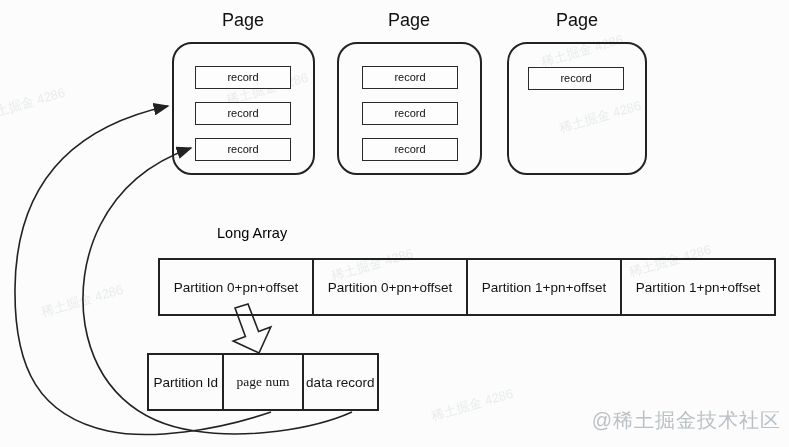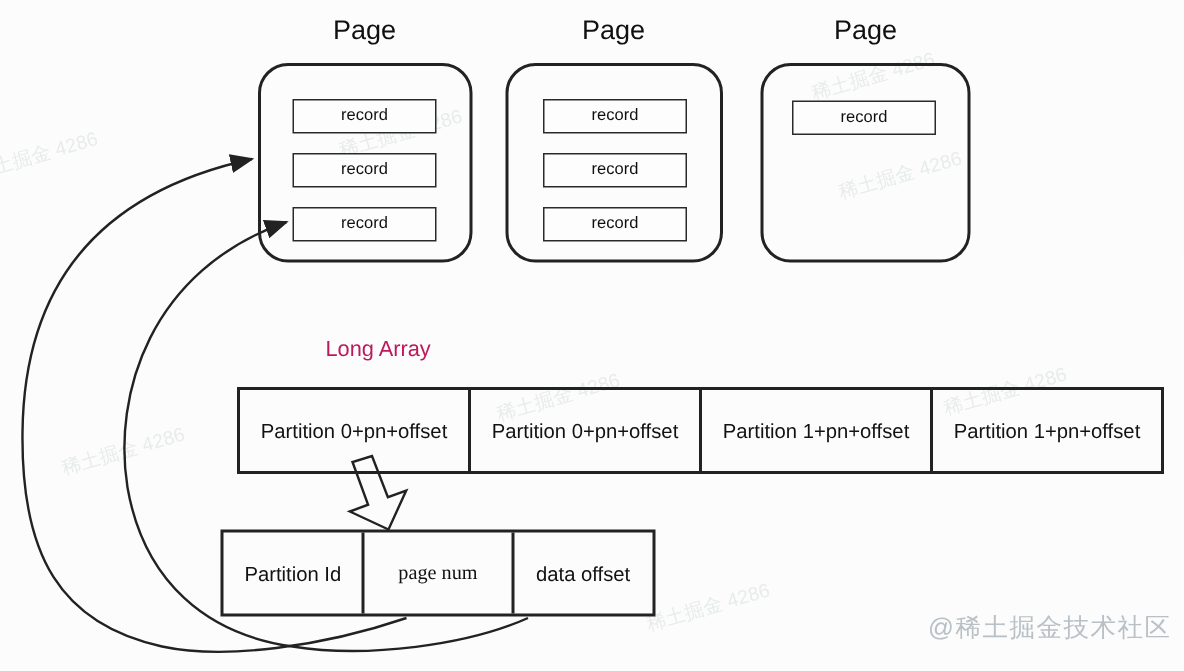--- a/index.html
+++ b/index.html
@@ -10,42 +10,42 @@
   .wm{
     position:absolute;font-size:13px;color:#6d8089;opacity:.13;
     transform:rotate(-16deg);white-space:nowrap;pointer-events:none;
   }
   .page-label{position:absolute;width:120px;text-align:center;font-size:18px;color:#101010;}
   .page{position:absolute;border:2px solid #222;border-radius:20px;background:transparent;}
   .record{
     position:absolute;width:94px;height:21px;border:1.5px solid #2a2a2a;background:#fdfdfd;
     text-align:center;font-size:11px;line-height:21px;color:#101010;
   }
-  .array-label{position:absolute;font-size:14.5px;color:#be185d;}
+  .array-label{position:absolute;font-size:14.5px;color:#000000;}
   .larr{
     position:absolute;left:158px;top:258px;width:618px;height:58px;
     display:flex;border:2px solid #222;box-sizing:border-box;background:transparent;
   }
   .larr .cell{
     flex:1;border-left:2px solid #222;display:flex;align-items:center;justify-content:center;
     font-size:13.5px;white-space:nowrap;
   }
   .larr .cell:first-child{border-left:none;}
   .entry{
-    position:absolute;left:147px;top:353px;width:290px;height:58px;
+    position:absolute;left:147px;top:353px;width:232px;height:58px;
     display:flex;border:2px solid #222;box-sizing:border-box;background:transparent;
   }
   .entry .cell{
     flex:1;border-left:2px solid #222;display:flex;align-items:center;justify-content:center;
     font-size:13.5px;white-space:nowrap;
   }
   .entry .cell:first-child{border-left:none;}
   .entry .cell.mid{flex:1.05;font-family:Liberation Serif, serif;}
   .arrows{position:absolute;left:0;top:0;pointer-events:none;}
-  .credit{position:absolute;right:8px;top:407px;font-size:17px;color:#b9c0c6;letter-spacing:1px;}
+  .credit{position:absolute;right:8px;top:407px;font-size:20px;color:#b9c0c6;letter-spacing:1px;}
 </style>
 </head>
 <body>
 
 <div class="stage">
 
   <div class="wm" style="left:-18px;top:95px">稀土掘金 4286</div>
   <div class="wm" style="left:225px;top:80px">稀土掘金 4286</div>
   <div class="wm" style="left:540px;top:42px">稀土掘金 4286</div>
   <div class="wm" style="left:558px;top:108px">稀土掘金 4286</div>
@@ -78,21 +78,21 @@
   <div class="larr">
     <div class="cell">Partition 0+pn+offset</div>
     <div class="cell">Partition 0+pn+offset</div>
     <div class="cell">Partition 1+pn+offset</div>
     <div class="cell">Partition 1+pn+offset</div>
   </div>
 
   <div class="entry">
     <div class="cell">Partition Id</div>
     <div class="cell mid">page num</div>
-    <div class="cell">data offset</div>
+    <div class="cell">data record</div>
   </div>
 
   <svg class="arrows" width="789" height="447" viewBox="0 0 789 447">
     <defs>
       <marker id="ah" viewBox="0 0 10 8" refX="9" refY="4" markerWidth="10" markerHeight="8" orient="auto">
         <path d="M0,0 L10,4 L0,8 Z" fill="#222"></path>
       </marker>
     </defs>
 
     <path d="M 271 412

